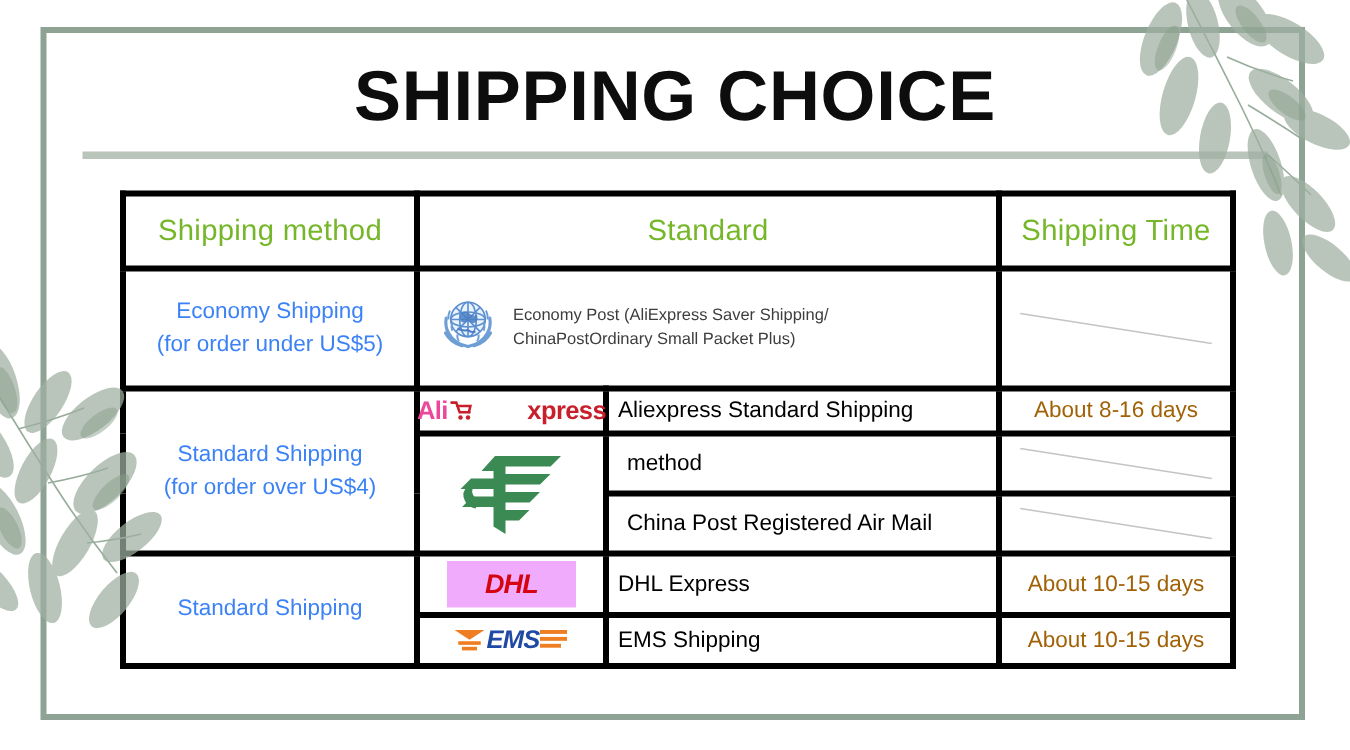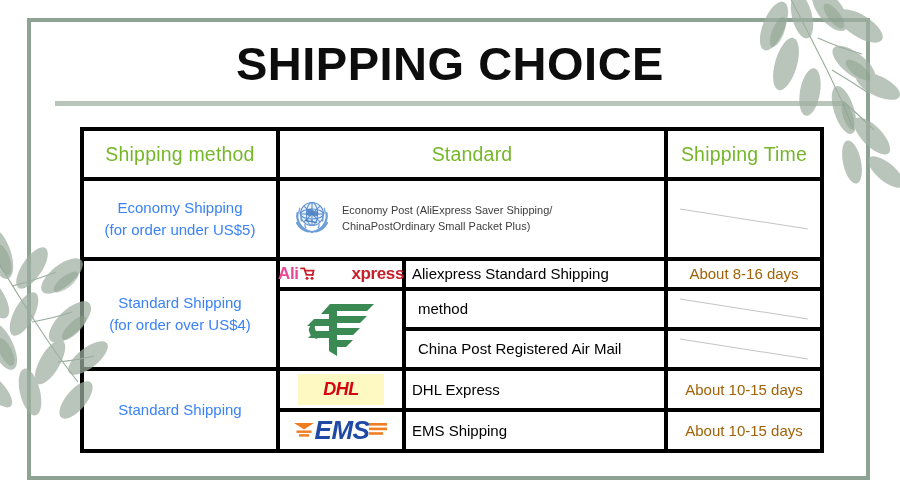--- a/index.html
+++ b/index.html
@@ -144,21 +144,21 @@
     letter-spacing: -0.4px;
     display: inline-flex;
     align-items: center;
     white-space: nowrap;
   }
   .ali-logo .ali { color: #ec4899; }
   .ali-logo .xpress { color: #c7202c; padding-left: 37px; }
 
   
   .dhl-logo {
-    background: #fef9c3;
+    background: #f0abfc;
     width: 86px;
     height: 31px;
     display: flex;
     align-items: center;
     justify-content: center;
   }
   .dhl-logo .dhl-text {
     color: #d40511;
     font-weight: bold;
     font-style: italic;
@@ -170,21 +170,21 @@
   
   .ems-logo {
     display: inline-flex;
     align-items: center;
     font-family: "Liberation Sans", sans-serif;
   }
   .ems-logo .ems-text {
     color: #1f49a5;
     font-weight: bold;
     font-style: italic;
-    font-size: 26px;
+    font-size: 17px;
     letter-spacing: -0.5px;
   }
 </style>
 </head>
 <body>
 
 <div id="page">
 
   <div id="frame"></div>
 

